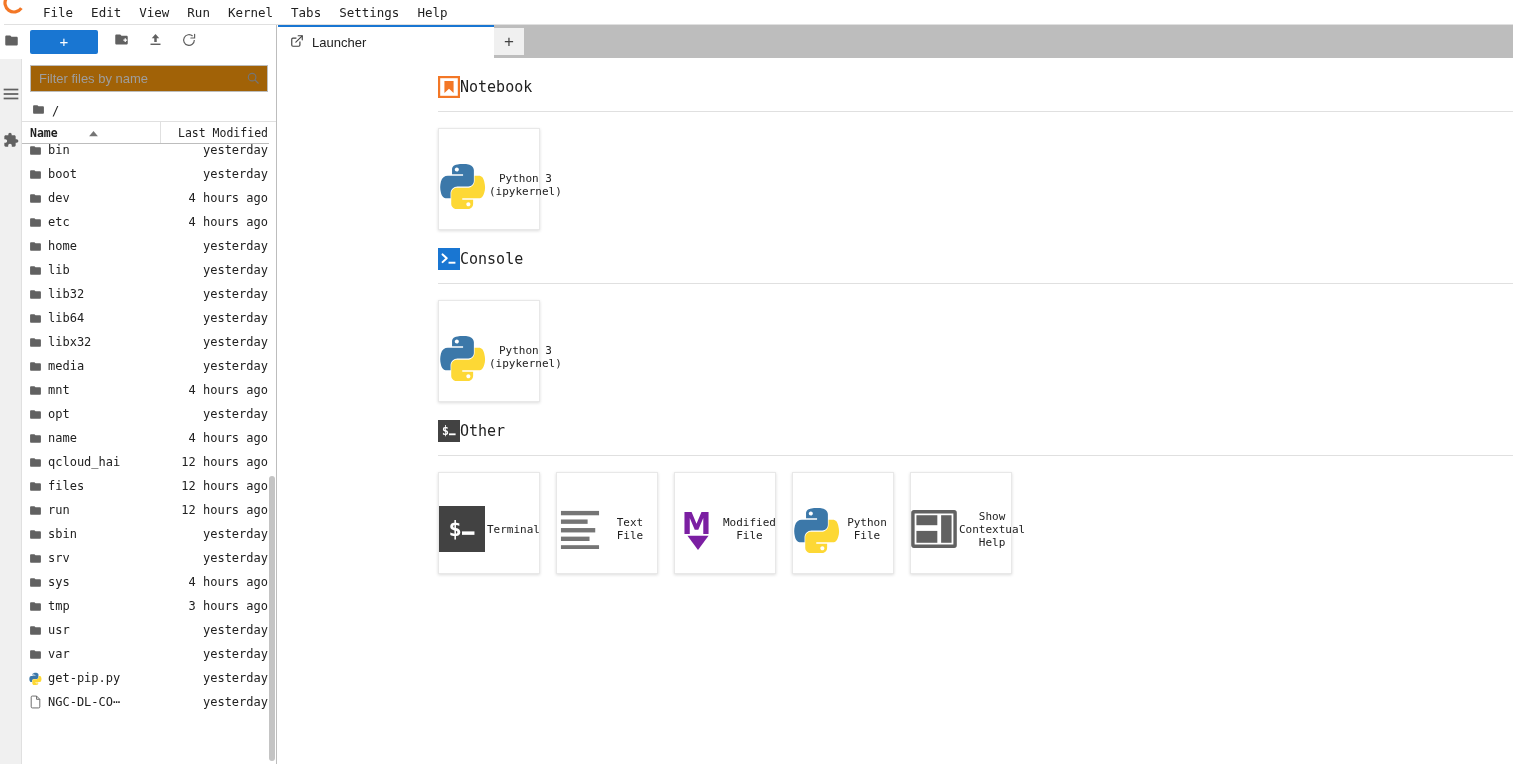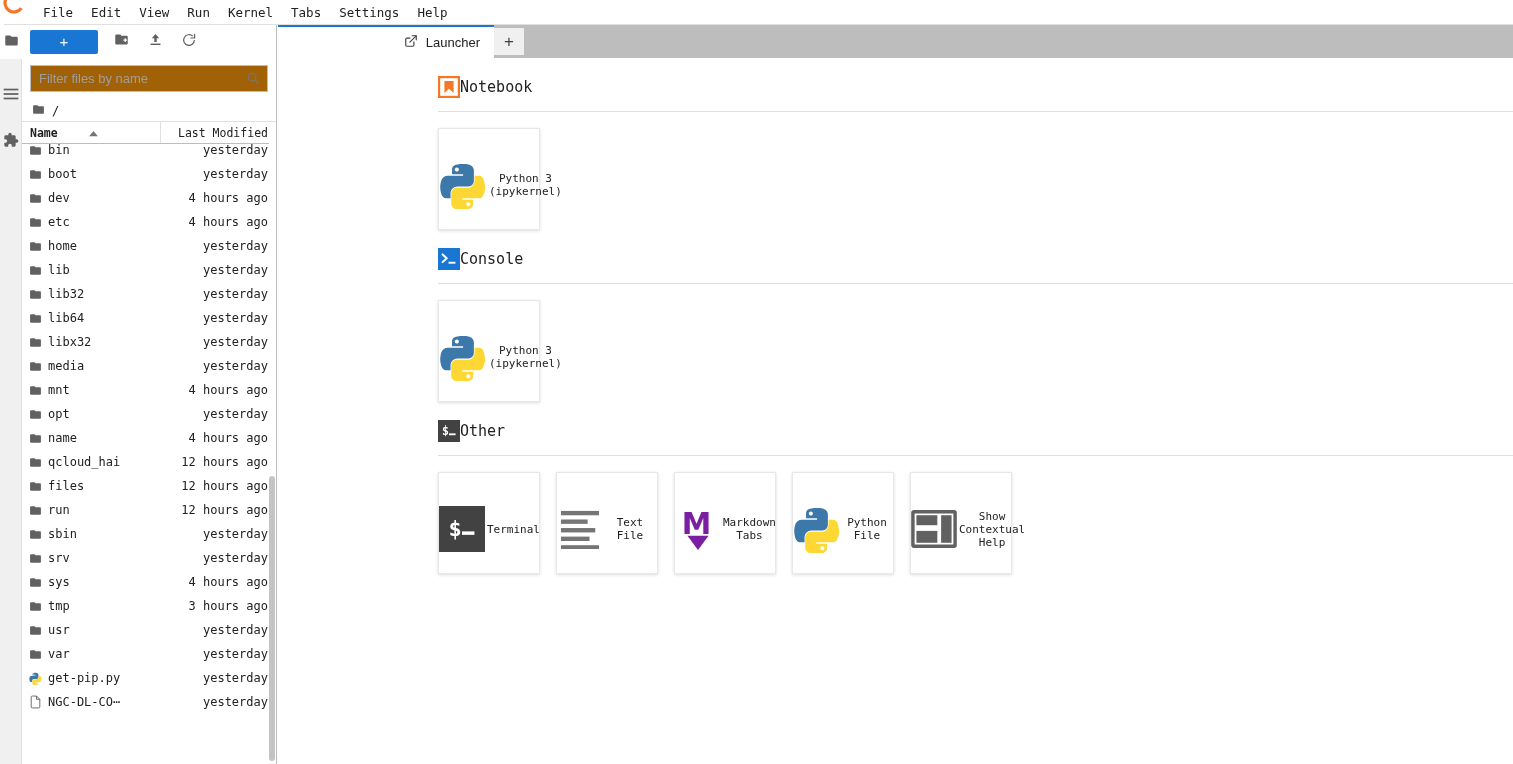--- a/index.html
+++ b/index.html
@@ -175,21 +175,20 @@
   }
   .tab {
     height: 33px;
     background: #ffffff;
     border-top: 2px solid #1976d2;
     display: flex; align-items: center;
     padding: 0 14px 0 12px; gap: 8px;
     min-width: 216px;
     font-size: 13px; color: #212121;
     cursor: pointer;
-    justify-content: flex-end;
   }
   #tab-add {
     width: 30px; height: 27px;
     margin-top: 3px;
     background: #f0f0f0;
     display: flex; align-items: center; justify-content: center;
     font-size: 17px; color: #424242; line-height: 1;
     cursor: pointer;
   }
   #launcher {
@@ -676,21 +675,21 @@
           </div>
           <div class="lcard-label">Text File</div>
         </div>
         <div class="lcard">
           <div class="lcard-icon">
             <svg width="46" height="48" viewBox="0 0 48 50">
               <text x="7" y="30" font-family="DejaVu Sans, sans-serif" font-size="31" font-weight="bold" fill="#7b1fa2">M</text>
               <path d="M13 32h22L24 47z" fill="#7b1fa2"></path>
             </svg>
           </div>
-          <div class="lcard-label">Markdown Tabs</div>
+          <div class="lcard-label">Modified File</div>
         </div>
         <div class="lcard">
           <div class="lcard-icon">
             <svg width="48" height="48" viewBox="0 0 64 64">
               <path d="M31.7 4c-2.5 0-4.9.2-7 .6-6.2 1.1-7.3 3.4-7.3 7.6v5.6h14.7v1.9H11.8c-4.3 0-8 2.6-9.2 7.5-1.3 5.7-1.4 9.2 0 15.1 1 4.4 3.5 7.5 7.8 7.5h5v-6.7c0-4.9 4.2-9.2 9.2-9.2h14.6c4.1 0 7.3-3.4 7.3-7.5V12.2c0-4-3.4-7-7.3-7.7-2.5-.4-5-.6-7.5-.5zm-8 4.5c1.5 0 2.8 1.2 2.8 2.8s-1.2 2.7-2.8 2.7c-1.5 0-2.7-1.2-2.7-2.7s1.2-2.8 2.7-2.8z" fill="#3c78a9"></path>
               <path d="M47.4 19.7v6.5c0 5.1-4.3 9.4-9.2 9.4H23.6c-4 0-7.3 3.4-7.3 7.5v14.1c0 4 3.5 6.4 7.3 7.5 4.6 1.4 9 1.6 14.6 0 3.7-1.1 7.3-3.2 7.3-7.5v-5.6H31v-1.9h22c4.3 0 5.9-3 7.3-7.5 1.5-4.6 1.5-9 0-15-1-4.3-3-7.5-7.3-7.5h-5.6zm-8.2 35.2c1.5 0 2.7 1.2 2.7 2.7s-1.2 2.8-2.7 2.8c-1.5 0-2.8-1.3-2.8-2.8s1.2-2.7 2.8-2.7z" fill="#fdd835"></path>
             </svg>
           </div>
           <div class="lcard-label">Python File</div>
         </div>

